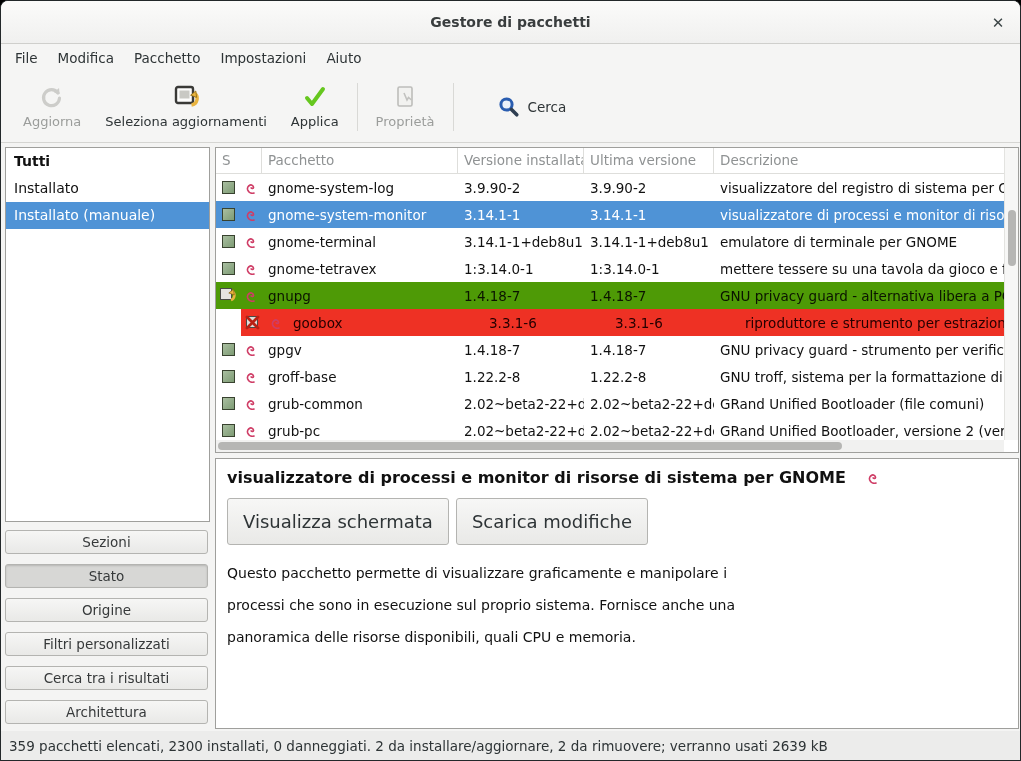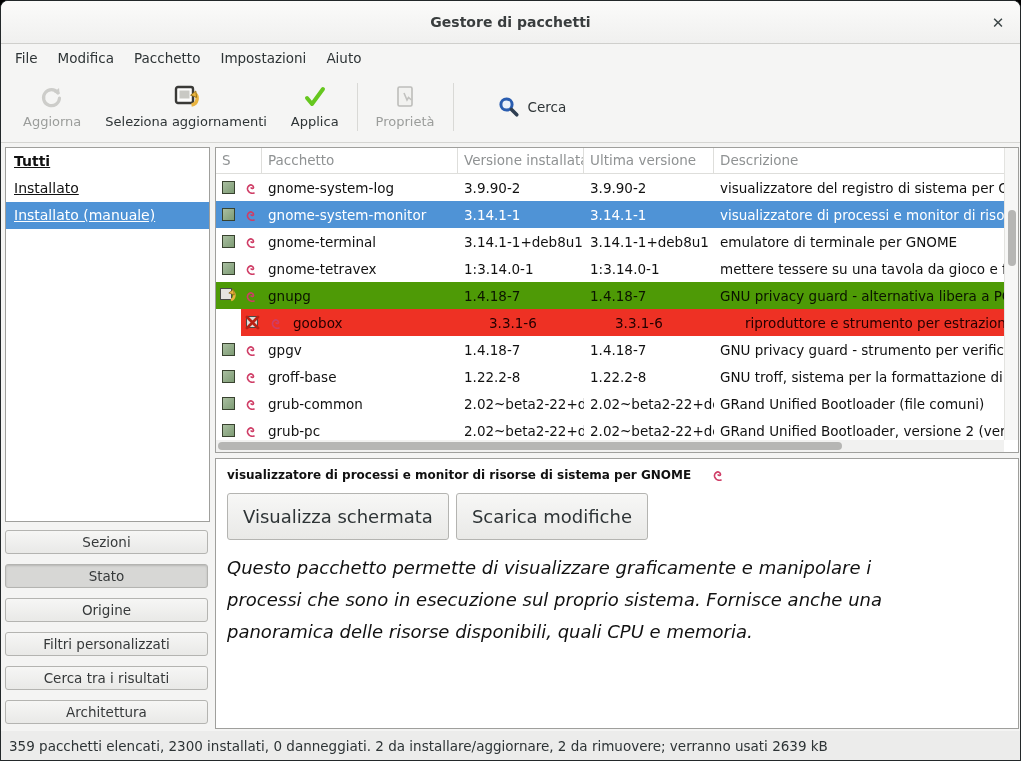--- a/index.html
+++ b/index.html
@@ -45,21 +45,21 @@
   .tool-search{
     display:flex;align-items:center;gap:8px;
     margin-left:28px;font-size:13.5px;padding:6px 10px;color:#2e3436;
   }
   
   .main{flex:1;display:flex;gap:5px;padding:4px 1px 2px 4px;min-height:0;}
   .left-col{width:205px;flex:0 0 205px;display:flex;flex-direction:column;}
   .filterbox{
     flex:1;background:#fff;border:1px solid #9f9f9c;overflow:hidden;margin-bottom:3px;
   }
-  .f-item{height:27px;line-height:27px;padding-left:8px;font-size:14px;color:#111;text-decoration:underline;}
+  .f-item{height:27px;line-height:27px;padding-left:8px;font-size:14px;color:#111;}
   .f-item.bold{font-weight:bold;}
   .f-item.selected{background:var(--accent);color:#fff;}
   .side-btn{
     flex:0 0 24px;margin:5px 2px 5px 0;border:1px solid #b4b4b1;border-radius:3px;
     background:linear-gradient(#f6f6f5,#e9e9e7);
     display:flex;align-items:center;justify-content:center;
     font-size:13.5px;color:#36393a;
   }
   .side-btn.active{background:#d7d7d5;box-shadow:inset 0 1px 2px rgba(0,0,0,.15);}
   
@@ -97,28 +97,28 @@
   }
   .vthumb{position:absolute;left:3px;top:62px;width:8px;height:56px;border-radius:4px;background:#b6b6b4;}
   .hscroll{flex:0 0 12px;background:#f1f1f0;position:relative;margin-right:14px;}
   .hthumb{position:absolute;left:2px;top:2px;height:8px;width:624px;border-radius:4px;background:#b6b6b4;}
   .splitter{flex:0 0 5px;}
   
   .details{
     flex:1;background:#fff;border:1px solid #9f9f9c;overflow:hidden;
     padding:9px 11px;min-height:0;
   }
-  .d-title{font-weight:bold;font-size:12px;color:#111;display:flex;align-items:center;gap:20px;}
+  .d-title{font-weight:bold;font-size:16px;color:#111;display:flex;align-items:center;gap:20px;}
   .d-btnrow{display:flex;gap:7px;margin-top:11px;}
   .d-btn{
     height:47px;padding:0 15px;border:1px solid #b4b4b1;border-radius:3px;
     background:linear-gradient(#f7f7f6,#e9e9e7);
     display:flex;align-items:center;font-size:18px;color:#2e3436;
   }
-  .d-text{margin-top:12px;font-size:18px;line-height:32px;color:#111;white-space:pre-line;font-style:italic;}
+  .d-text{margin-top:12px;font-size:14px;line-height:32px;color:#111;white-space:pre-line;}
   
   .statusbar{
     flex:0 0 29px;background:#ececeb;display:flex;align-items:center;
     padding-left:8px;font-size:13.5px;color:#2e3436;
   }
   svg{display:block;}
 </style>
 </head>
 <body>
 

